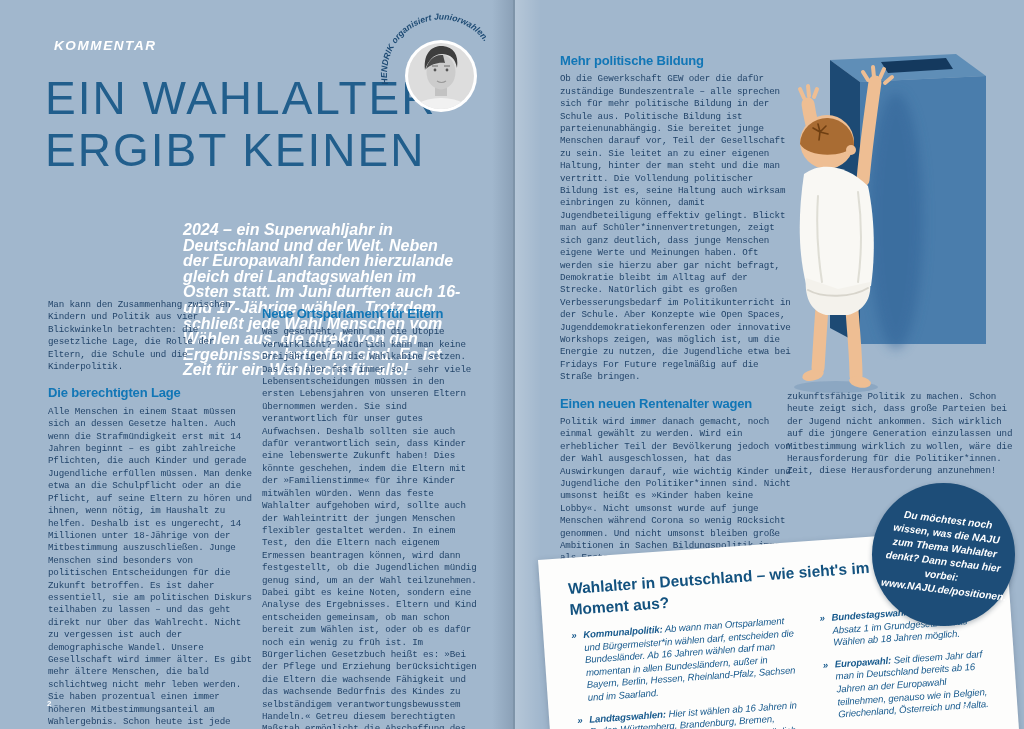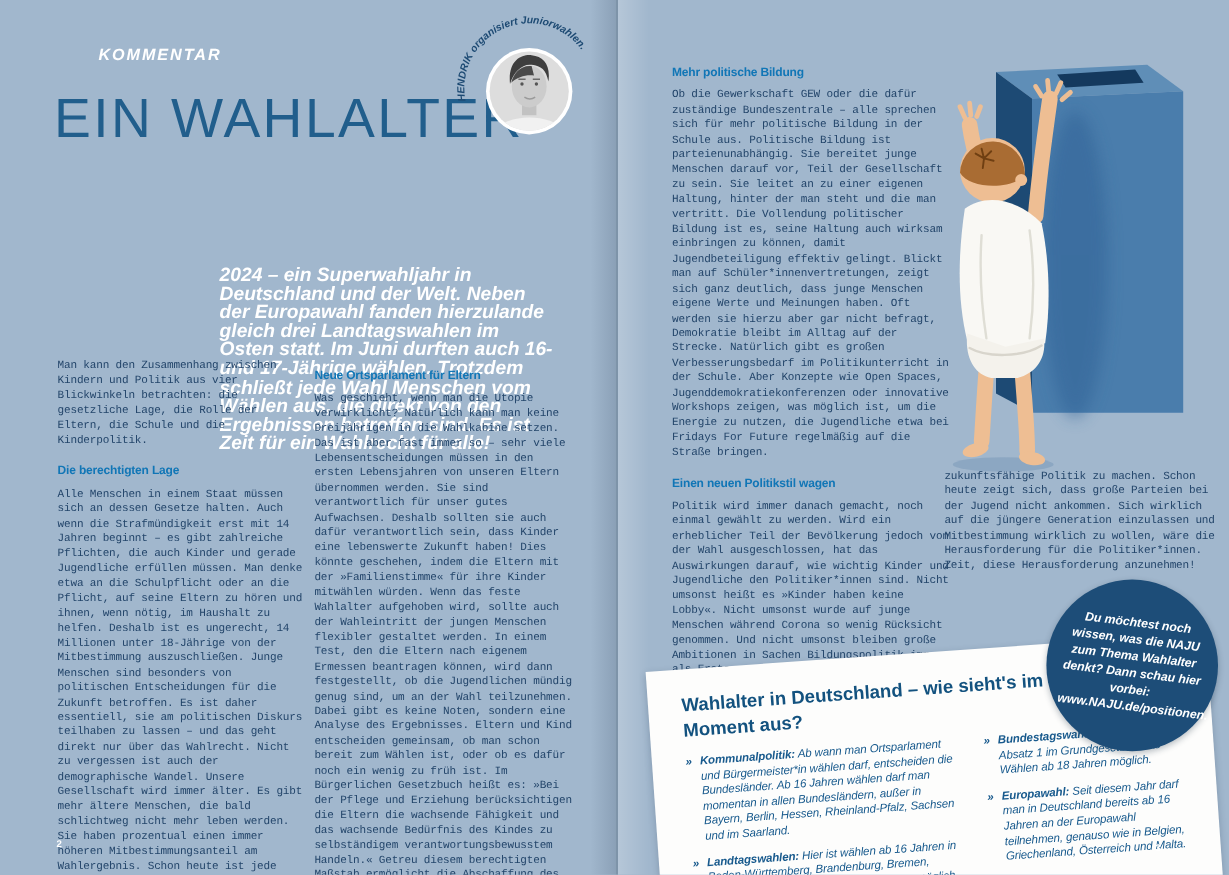--- a/index.html
+++ b/index.html
@@ -11,29 +11,29 @@
   }
   .abs{position:absolute;}
   
   .fold-shadow{left:492px;top:0;width:21px;height:729px;
     background:linear-gradient(to right,rgba(0,0,0,0) ,rgba(40,60,85,.18));}
   .fold-line{left:513px;top:0;width:2px;height:729px;background:#7e94a9;}
   .fold-light{left:515px;top:0;width:26px;height:729px;
     background:linear-gradient(to right,rgba(255,255,255,.22),rgba(255,255,255,0));}
   
   .kicker{left:54px;top:38px;color:#ffffff;font-size:13.5px;font-weight:bold;
-    font-style:italic;letter-spacing:1.6px;margin-left:28px;}
+    font-style:italic;letter-spacing:1.6px;}
   .title{left:45px;top:72px;color:#215e8c;font-size:46px;line-height:52px;
     font-weight:300;letter-spacing:2px;}
   .intro{left:183px;top:222px;width:282px;color:#ffffff;font-size:16px;
     line-height:15.6px;font-weight:bold;font-style:italic;}
   .bodytext{font-size:9.2px;line-height:12.4px;letter-spacing:-0.15px;
     text-align:left;hyphens:auto;}
   .bodytext p{margin:0 0 0 0;font-family:Liberation Mono, monospace;}
-  .colhead{color:#1176b6;font-size:10px;font-weight:bold;margin:14px 0 6px 0;}
+  .colhead{color:#1176b6;font-size:13px;font-weight:bold;margin:14px 0 6px 0;}
   .colhead.first{margin-top:0;}
   .lcol1{left:48px;top:299px;width:208px;}
   .lcol2{left:262px;top:308px;width:217px;}
   .pagenum{color:#ffffff;font-size:8px;font-weight:bold;}
   .pagenum.left{left:47px;top:699px;}
   .pagenum.right{left:963px;top:702px;}
   
   .rcol1{left:560px;top:55px;width:231px;}
   .rcol2{left:787px;top:391px;width:226px;}
   
@@ -67,20 +67,21 @@
 <body>
 
 <div class="abs fold-shadow"></div>
 <div class="abs fold-line"></div>
 <div class="abs fold-light"></div>
 
 <div class="abs kicker">KOMMENTAR</div>
 
 <div class="abs title">
   <div>EIN WAHLALTER</div>
+  <div>ERGIBT KEINEN</div>
 </div>
 
 <div class="abs portrait">
   <svg width="126" height="128" viewBox="-63 -62 126 128">
     <defs>
       <path id="cappath" d="M -52 16 A 54 54 0 1 1 52 16" fill="none"></path>
       <clipPath id="photoclip">
           <circle cx="0" cy="4" r="33"></circle>
         </clipPath>
     </defs>
@@ -115,21 +116,21 @@
 <div class="abs lcol2 bodytext">
   <div class="colhead first">Neue Ortsparlament für Eltern</div>
   <p>Was geschieht, wenn man die Utopie verwirklicht? Natürlich kann man keine Dreijährigen in die Wahlkabine setzen. Das ist aber fast immer so – sehr viele Lebensentscheidungen müssen in den ersten Lebensjahren von unseren Eltern übernommen werden. Sie sind verantwortlich für unser gutes Aufwachsen. Deshalb sollten sie auch dafür verantwortlich sein, dass Kinder eine lebenswerte Zukunft haben! Dies könnte geschehen, indem die Eltern mit der »Familienstimme« für ihre Kinder mitwählen würden. Wenn das feste Wahlalter aufgehoben wird, sollte auch der Wahleintritt der jungen Menschen flexibler gestaltet werden. In einem Test, den die Eltern nach eigenem Ermessen beantragen können, wird dann festgestellt, ob die Jugendlichen mündig genug sind, um an der Wahl teilzunehmen. Dabei gibt es keine Noten, sondern eine Analyse des Ergebnisses. Eltern und Kind entscheiden gemeinsam, ob man schon bereit zum Wählen ist, oder ob es dafür noch ein wenig zu früh ist. Im Bürgerlichen Gesetzbuch heißt es: »Bei der Pflege und Erziehung berücksichtigen die Eltern die wachsende Fähigkeit und das wachsende Bedürfnis des Kindes zu selbständigem verantwortungsbewusstem Handeln.« Getreu diesem berechtigten Maßstab ermöglicht die Abschaffung des Wahlalters nicht nur eine größere Selbstständigkeit der Kinder. Es würde durch pädagogische Mittel auch einer Unverhältnismäßigkeit entgegengewirkt werden.</p>
 </div>
 
 <div class="abs pagenum left">2</div>
 
 <div class="abs rcol1 bodytext">
   <div class="colhead first">Mehr politische Bildung</div>
   <p>Ob die Gewerkschaft GEW oder die dafür zuständige Bundeszentrale – alle sprechen sich für mehr politische Bildung in der Schule aus. Politische Bildung ist parteienunabhängig. Sie bereitet junge Menschen darauf vor, Teil der Gesellschaft zu sein. Sie leitet an zu einer eigenen Haltung, hinter der man steht und die man vertritt. Die Vollendung politischer Bildung ist es, seine Haltung auch wirksam einbringen zu können, damit Jugendbeteiligung effektiv gelingt. Blickt man auf Schüler*innenvertretungen, zeigt sich ganz deutlich, dass junge Menschen eigene Werte und Meinungen haben. Oft werden sie hierzu aber gar nicht befragt, Demokratie bleibt im Alltag auf der Strecke. Natürlich gibt es großen Verbesserungsbedarf im Politikunterricht in der Schule. Aber Konzepte wie Open Spaces, Jugenddemokratiekonferenzen oder innovative Workshops zeigen, was möglich ist, um die Energie zu nutzen, die Jugendliche etwa bei Fridays For Future regelmäßig auf die Straße bringen.</p>
-  <div class="colhead">Einen neuen Politikstil wagen</div>
+  <div class="colhead">Einen neuen Rentenalter wagen</div>
   <p>Politik wird immer danach gemacht, noch einmal gewählt zu werden. Wird ein erheblicher Teil der Bevölkerung jedoch von der Wahl ausgeschlossen, hat das Auswirkungen darauf, wie wichtig Kinder und Jugendliche den Politiker*innen sind. Nicht umsonst heißt es »Kinder haben keine Lobby«. Nicht umsonst wurde auf junge Menschen während Corona so wenig Rücksicht genommen. Und nicht umsonst bleiben große Ambitionen in Sachen Bildungspolitik immer als Erstes aus, wenn gerade wenig Geld da ist. Wenn wirklich alle Menschen wählen dürfen, ist es viel wichtiger,</p>
 </div>
 
 <div class="abs rcol2 bodytext">
   <p>zukunftsfähige Politik zu machen. Schon heute zeigt sich, dass große Parteien bei der Jugend nicht ankommen. Sich wirklich auf die jüngere Generation einzulassen und Mitbestimmung wirklich zu wollen, wäre die Herausforderung für die Politiker*innen. Zeit, diese Herausforderung anzunehmen!</p>
 </div>
 
 <div class="abs illu">
   <svg width="248" height="350" viewBox="0 0 248 350">
     <defs>

